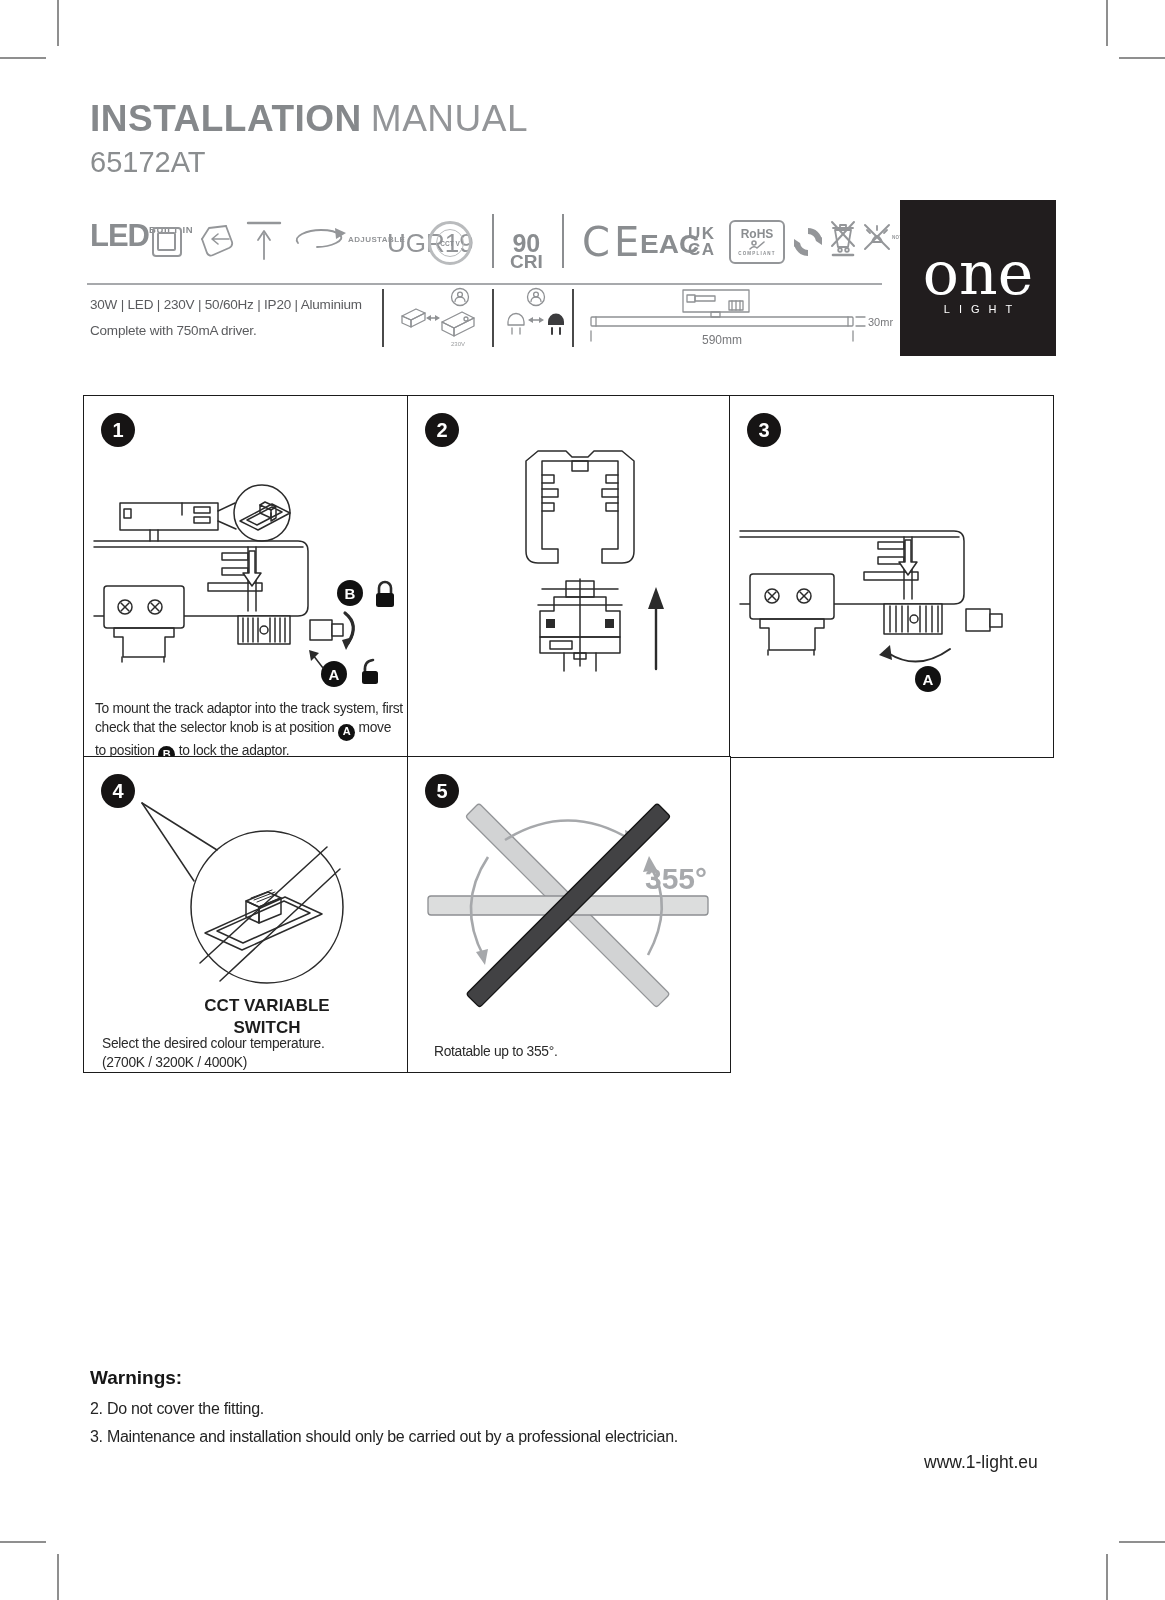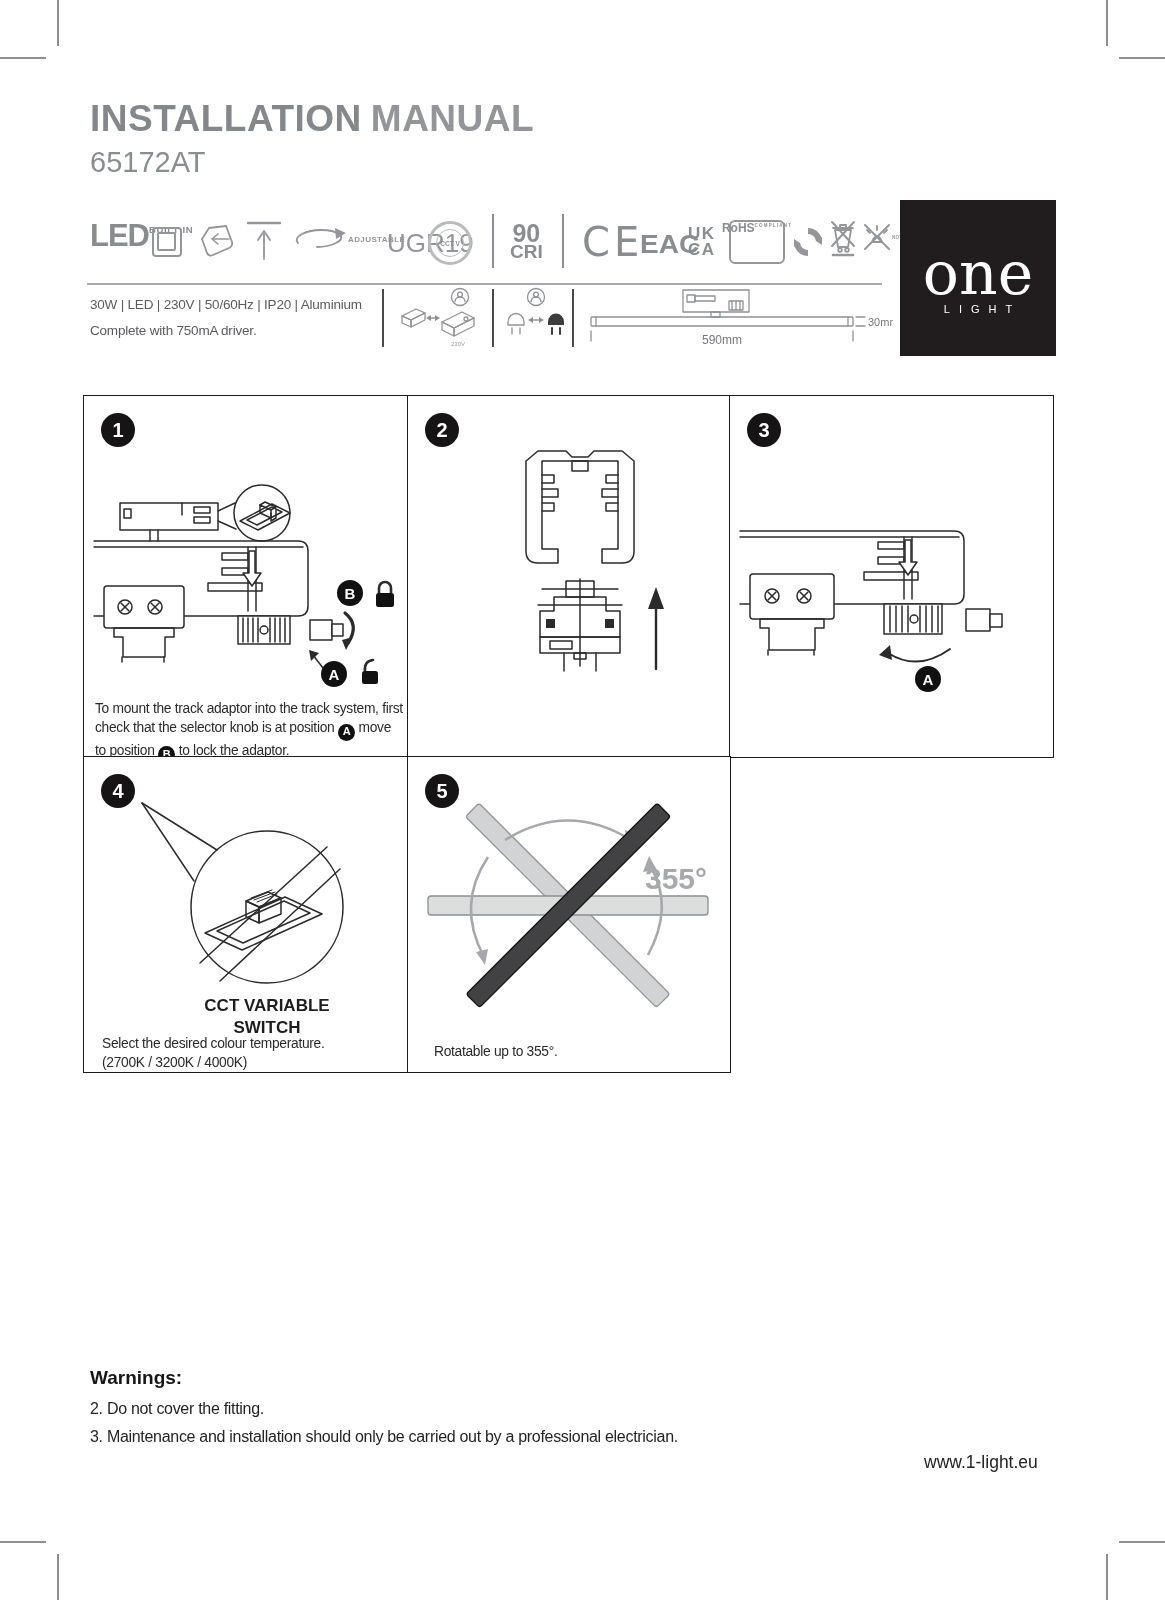--- a/index.html
+++ b/index.html
@@ -2,39 +2,39 @@
 <html><head>
 <meta charset="utf-8">
 <style>
   html,body{margin:0;padding:0;background:#fff;}
   .page{position:relative;width:1165px;height:1600px;background:#fff;overflow:hidden;
         font-family:"Liberation Sans", sans-serif;color:#231f20;}
   .abs{position:absolute;}
   .crop{position:absolute;background:#8f8f8f;}
   .title{font-size:37px;letter-spacing:.5px;color:#85888b;white-space:nowrap;}
   .title .b{font-weight:800;}
-  .title .l{font-weight:700;color:#939598;margin-left:9px;}
+  .title .l{font-weight:400;color:#939598;margin-left:9px;}
   .model{font-size:29px;color:#8a8d8f;}
   .ic{position:absolute;display:flex;flex-direction:row;align-items:center;color:#939598;}
   .ic svg{display:block;}
   .ledmain{font-size:31px;font-weight:800;letter-spacing:-1px;line-height:.8;color:#8a8d90;}
   .ledsub{font-size:9.5px;font-weight:700;letter-spacing:.6px;color:#8a8d90;}
   .sq-out{width:26px;height:26px;border:2.5px solid #949699;border-radius:4px;}
   .sq-in{margin:3px;width:15px;height:15px;border:2.5px solid #949699;border-radius:2px;}
   .adjtxt{font-size:8px;font-weight:700;letter-spacing:.4px;margin-top:2px;}
   .ugr{font-size:26px;font-weight:400;color:#939598;}
   .cct-out{width:38px;height:38px;border-radius:50%;border:3px solid #b9bbbd;display:flex;align-items:center;justify-content:center;}
   .cct-in{width:26px;height:26px;border-radius:50%;border:1.5px solid #b9bbbd;display:flex;align-items:center;justify-content:center;font-size:6.5px;font-weight:800;color:#8a8d90;}
   .vline{position:absolute;width:2px;background:#8c8e91;}
   .cri{line-height:.85;text-align:center;font-weight:600;color:#8a8d90;}
   .cri .n{font-size:25px;} .cri .c{font-size:19px;}
   .ce{font-size:40px;font-weight:500;letter-spacing:4px;color:#8a8d90;font-family:"DejaVu Sans",sans-serif;}
   .eac{font-size:25px;font-weight:800;color:#8a8d90;transform:scaleX(1.12);transform-origin:left;}
   .ukca{font-size:17px;font-weight:700;letter-spacing:1.5px;line-height:.95;color:#8a8d90;text-align:center;}
-  .rohs{width:52px;height:40px;border:2px solid #949699;border-radius:6px;display:flex;flex-direction:row;justify-content:center;color:#8a8d90;}
+  .rohs{width:52px;height:40px;border:2px solid #949699;border-radius:6px;display:flex;flex-direction:column;align-items:center;justify-content:center;color:#8a8d90;}
   .rohs .t{font-size:12px;font-weight:800;line-height:1;}
   .rohs .s{font-size:4.5px;font-weight:700;letter-spacing:1.2px;margin-top:1px;}
   .ndtxt{font-size:4.5px;font-weight:700;letter-spacing:.3px;color:#949699;margin-top:1px;}
   .rule{position:absolute;height:1.5px;background:#a7a9ac;}
   .spec{font-size:13.5px;letter-spacing:-.2px;color:#5a5b5e;white-space:nowrap;}
   .logo{position:absolute;left:900px;top:200px;width:156px;height:156px;background:#211d1e;
         display:flex;flex-direction:column;align-items:center;box-sizing:border-box;padding-top:46px;}
   .logo .one{font-family:"DejaVu Serif",serif;color:#fff;font-size:60px;line-height:.9;}
   .logo .light{color:#fff;font-size:11px;letter-spacing:9px;padding-left:9px;margin-top:3px;font-weight:400;}
   .panel{position:absolute;border:1.5px solid #1b1b1b;box-sizing:border-box;background:#fff;}
@@ -101,21 +101,21 @@
     </svg>
     <div class="adjtxt">ADJUSTABLE</div>
   </div>
   <div class="abs ugr" style="left:360px;top:228px;margin-left:27px;">UGR19</div>
   <div class="ic" style="left:428px;top:221px;">
     <div class="cct-out">
       <div class="cct-in">CCT V</div>
     </div>
   </div>
   <div class="vline" style="left:492px;top:214px;height:54px;"></div>
-  <div class="abs cri" style="left:510px;top:223px;">
+  <div class="abs cri" style="left:510px;top:233px;">
     <div class="n">90</div>
     <div class="c">CRI</div>
   </div>
   <div class="vline" style="left:562px;top:214px;height:54px;"></div>
   <div class="abs ce" style="left:582px;top:219px;">CE</div>
   <div class="abs eac" style="left:640px;top:230px;">EAC</div>
   <div class="abs ukca" style="left:688px;top:226px;">
     <div>UK</div>
     <div>CA</div>
   </div>

